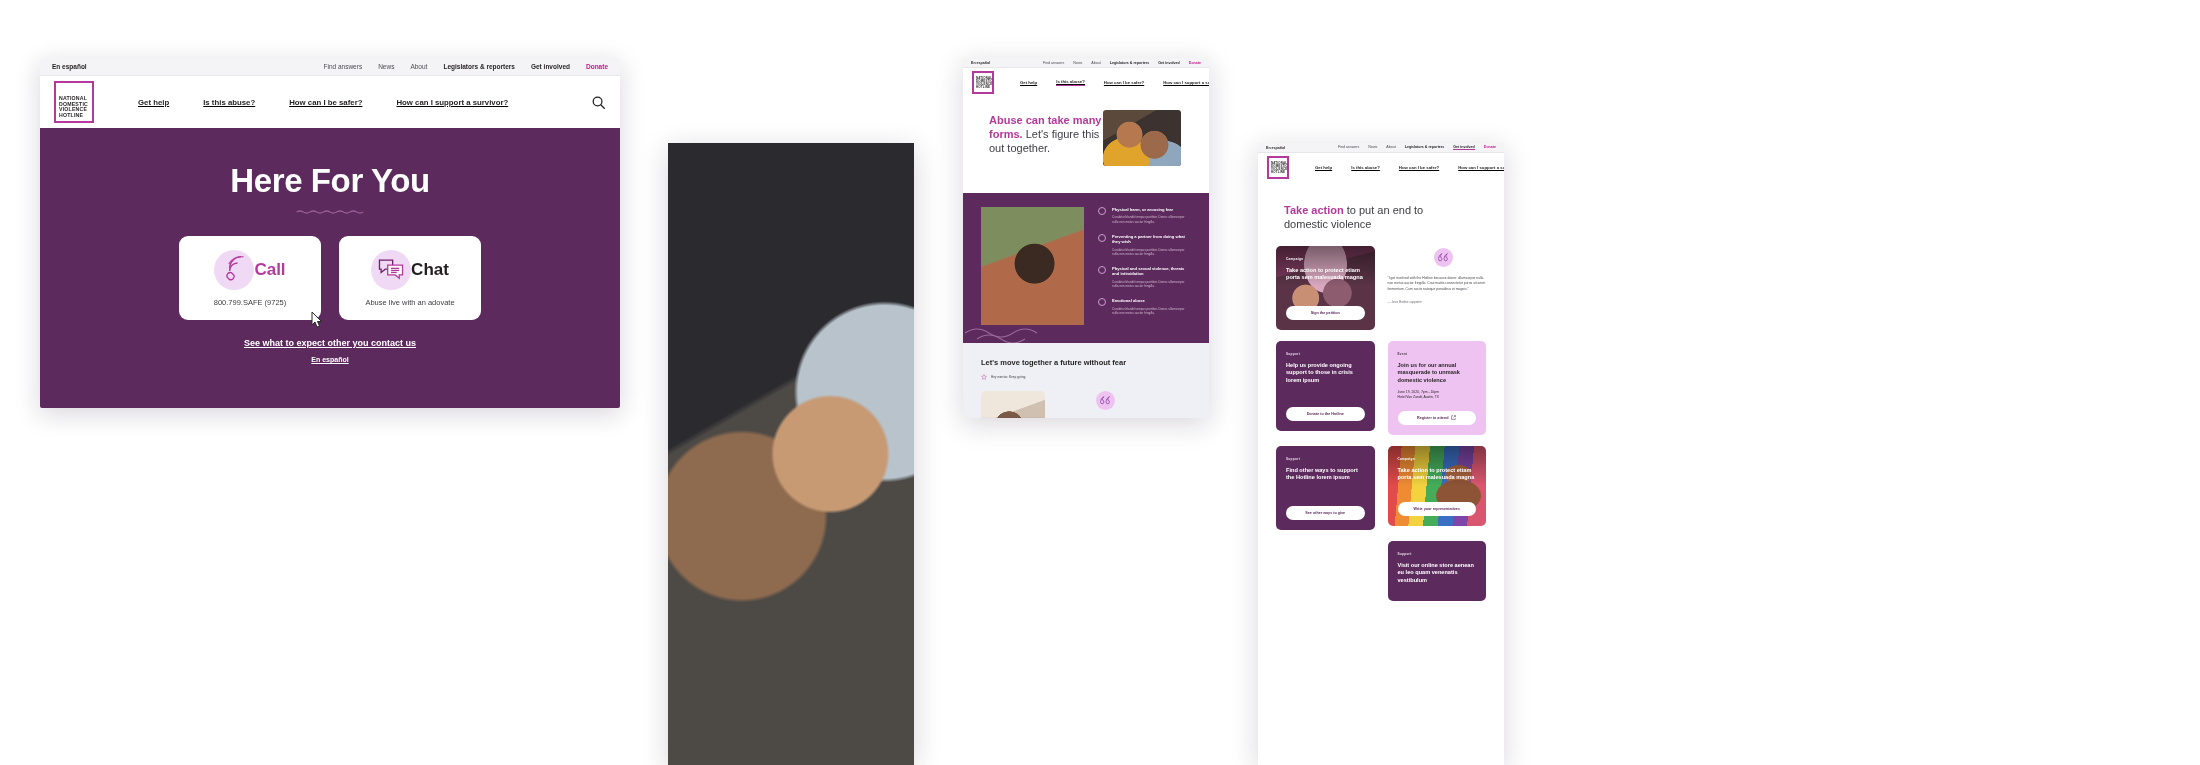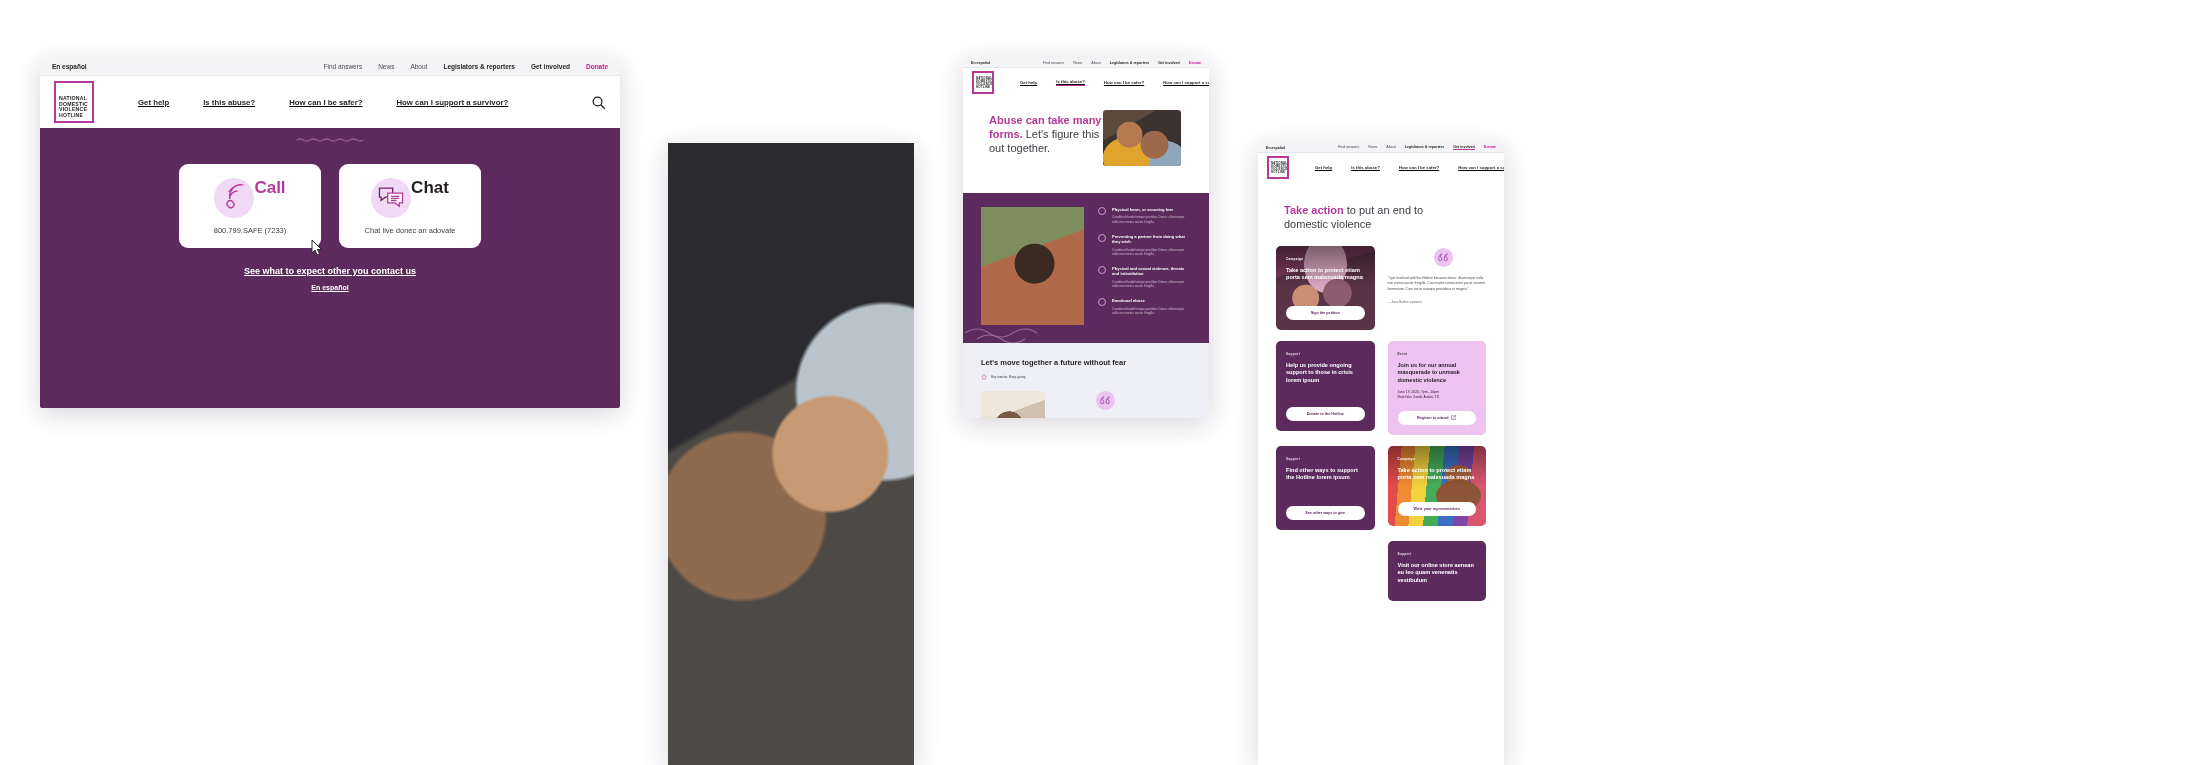--- a/index.html
+++ b/index.html
@@ -45,21 +45,21 @@
   #p1 .navlinks .nl { font-size:7.8px; }
   #p1 .hero { background:#5d2a5d; height:280px; position:relative;
               display:flex; flex-direction:column; align-items:center; }
   #p1 .h1 { color:#fff; font-weight:bold; font-size:33px; letter-spacing:-.4px;
             margin-top:34px; }
   #p1 .squiggle { width:86px; height:4px; margin-top:10px; opacity:.5; }
   #p1 .cards { display:flex; gap:18px; margin-top:22px; }
   #p1 .card { background:#fff; border-radius:9px; width:142px; height:84px;
               display:flex; flex-direction:column; align-items:center;
               justify-content:center; position:relative; }
-  #p1 .card .row { display:flex; }
+  #p1 .card .row { display:flex; align-items:center; }
   #p1 .card .icon-circ { width:40px; height:40px; border-radius:50%;
               background:#f0d9f4; display:flex; align-items:center; justify-content:center; }
   #p1 .card .big { font-size:17px; font-weight:bold; }
   #p1 .card .big.call { color:#b5399b; }
   #p1 .card .big.chat { color:#231f20; }
   #p1 .card .sub { font-size:7.5px; color:#3d3d44; margin-top:8px; }
   #p1 .links { margin-top:18px; text-align:center; }
   #p1 .links a { display:block; color:#fff; font-weight:bold; text-decoration:underline; }
   #p1 .links .l1 { font-size:9px; }
   #p1 .links .l2 { font-size:7px; margin-top:8px; }
@@ -209,57 +209,58 @@
       </div>
       <div class="srch">
         <svg width="15" height="15" viewBox="0 0 24 24" fill="none" stroke="#231f20" stroke-width="2">
           <circle cx="10.5" cy="10.5" r="7"></circle>
             <line x1="15.6" y1="15.6" x2="22" y2="22"></line>
         </svg>
       </div>
     </div>
 
     <div class="hero">
+      <div class="h1">Here For You</div>
       <svg class="squiggle" viewBox="0 0 100 6">
         <path d="M0 3 q5 -3 10 0 t10 0 t10 0 t10 0 t10 0 t10 0 t10 0 t10 0 t10 0 t10 0" stroke="#d48ad0" fill="none" stroke-width="2"></path>
       </svg>
 
       <div class="cards">
         <div class="card">
           <div class="row">
             <div class="icon-circ">
               <svg width="28" height="28" viewBox="0 0 32 32" fill="none" stroke="#b5399b" stroke-width="1.6">
                 <path d="M8 24 a4 4 0 0 1 5-5 l3 3 a4 4 0 0 1 -5 5z"></path>
                 <path d="M11 17 a9 9 0 0 1 9 -9"></path>
                   <path d="M11 13 a13 13 0 0 1 13 -13" transform="translate(0,1)"></path>
                 <path d="M10 9 a17 17 0 0 1 17 -8" opacity=".8"></path>
               </svg>
             </div>
             <div class="big call">Call</div>
           </div>
-          <div class="sub">800.799.SAFE (7233)</div>
+          <div class="sub">800.799.SAFE (9725)</div>
           <svg class="cursor" style="right:-4px;bottom:-10px;" width="16" height="20" viewBox="0 0 16 20">
             <path d="M3 2 L3 15 L6 12 L8 17 L10.5 16 L8.5 11.5 L12.5 11.5 Z" fill="#fff" stroke="#2a2a2a" stroke-width="1"></path>
           </svg>
         </div>
 
         <div class="card">
           <div class="row">
             <div class="icon-circ">
               <svg width="28" height="26" viewBox="0 0 34 30" fill="none" stroke="#6d2168" stroke-width="1.6">
                 <path d="M3 3 h16 v11 h-9 l-5 4 v-4 h-2z"></path>
                 <path d="M13 9 h18 v12 h-4 v4 l-5 -4 h-9z" fill="#fff" stroke="#b5399b"></path>
                 <line x1="17" y1="13" x2="27" y2="13" stroke="#b5399b"></line>
                 <line x1="17" y1="15.5" x2="27" y2="15.5" stroke="#b5399b"></line>
                 <line x1="17" y1="18" x2="24" y2="18" stroke="#b5399b"></line>
               </svg>
             </div>
             <div class="big chat">Chat</div>
           </div>
-          <div class="sub">Chat live donec an adovate</div>
+          <div class="sub">Abuse live with an adovate</div>
         </div>
       </div>
 
       <div class="links">
         <a class="l1">See what to expect other you contact us</a>
         <a class="l2">En español</a>
       </div>
     </div>
 
   </div>

